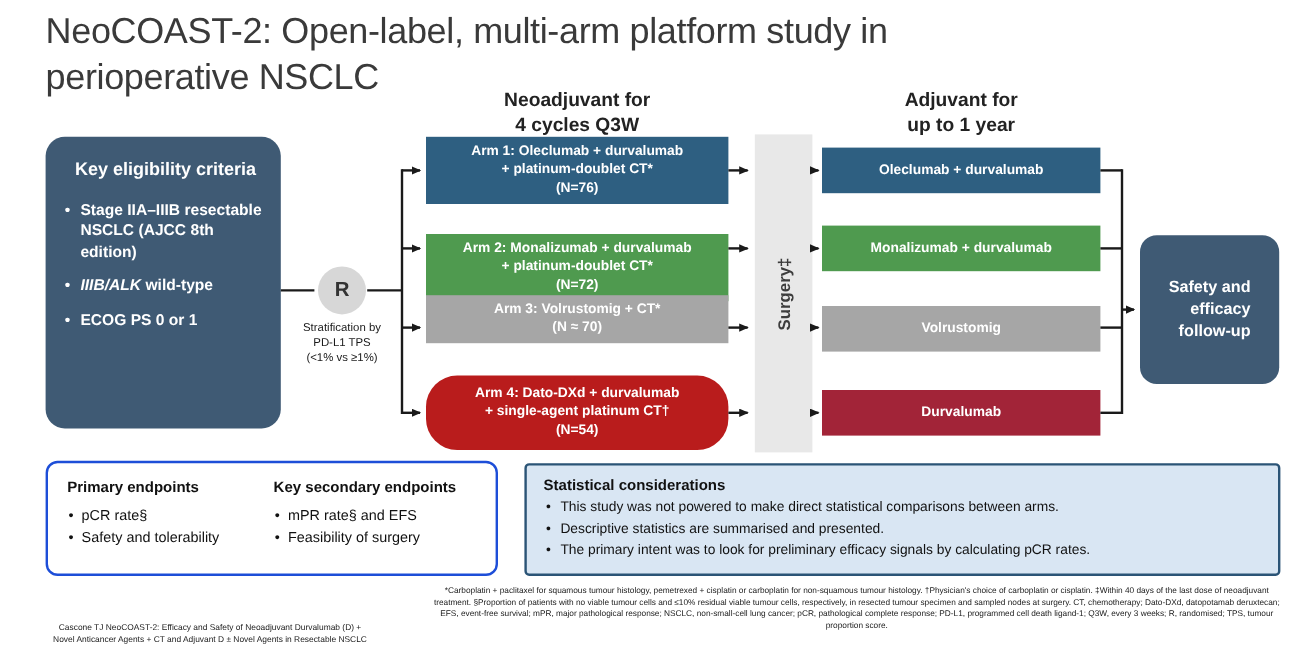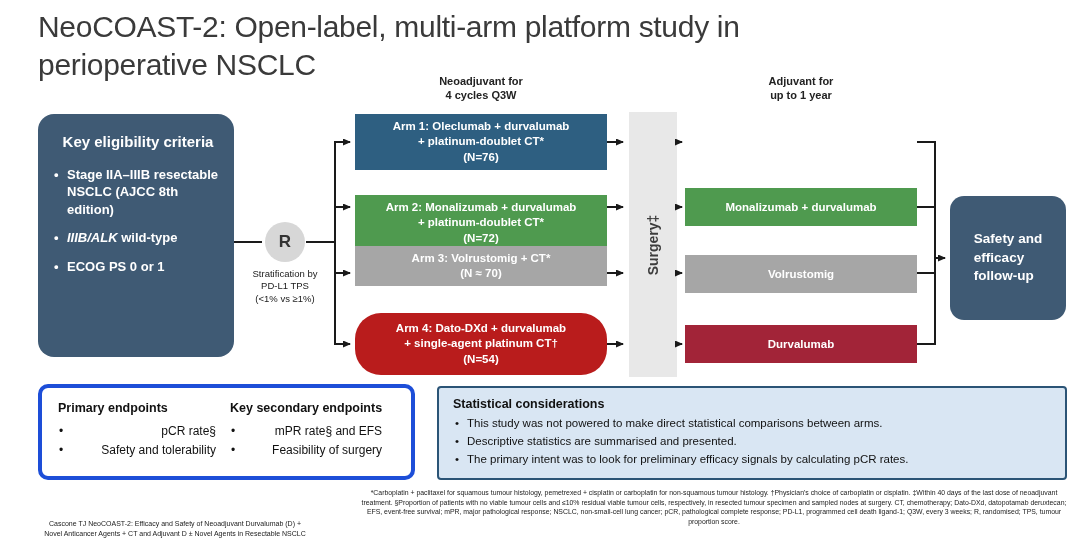--- a/index.html
+++ b/index.html
@@ -15,48 +15,48 @@
   .elig-heading { text-align: center; font-weight: bold; font-size: 15px; line-height: 1.3; margin-bottom: 14px; }
   .elig ul { list-style: none; }
   .elig li { position: relative; padding-left: 13px; font-weight: bold; font-size: 13px; line-height: 1.35; margin-bottom: 11px; }
   .elig li::before { content: "\2022"; position: absolute; left: 0; }
   .em { font-style: italic; }
 
   .r-circle { left: 265px; top: 222px; width: 40px; height: 40px; border-radius: 50%; background: #d7d7d7;
               display: flex; align-items: center; justify-content: center; font-weight: bold; font-size: 17px; color: #333; }
   .strat { left: 233px; top: 268px; width: 104px; text-align: center; font-size: 9.5px; line-height: 1.3; color: #1a1a1a; }
 
-  .col-header { text-align: center; font-weight: bold; font-size: 11px; color: #222; line-height: 1.3; }
+  .col-header { text-align: center; font-weight: bold; font-size: 16px; color: #222; line-height: 1.3; }
   .col-header.neo { left: 355px; top: 74px; width: 252px; }
   .col-header.adj { left: 685px; top: 74px; width: 232px; }
 
   .arm-box { left: 355px; width: 252px; color: #fff; font-weight: bold; font-size: 11.5px; line-height: 1.32;
              display: flex; align-items: center; justify-content: center; text-align: center; padding: 3px 6px; }
   .arm1 { top: 114px; height: 56px; }
   .arm2 { top: 179px; height: 56px; margin-top: 16px; }
   .arm3 { top: 246px; height: 40px; }
   .arm4 { top: 313px; height: 62px; }
 
   .surgery { left: 629px; top: 112px; width: 48px; height: 265px; background: #e8e8e8;
              display: flex; align-items: center; justify-content: center; }
   .surgery span { transform: rotate(-90deg); white-space: nowrap; font-weight: bold; font-size: 14px; color: #3d3d3d; }
 
   .adj-box { left: 685px; width: 232px; height: 38px; color: #fff; font-weight: bold; font-size: 11.5px;
              display: flex; align-items: center; justify-content: center; text-align: center; }
   .adjb1 { top: 123px; } .adjb2 { top: 188px; } .adjb3 { top: 255px; } .adjb4 { top: 325px; }
 
   .followup { left: 950px; top: 196px; width: 116px; height: 124px; background: #3f5a74; border-radius: 14px;
               color: #fff; font-weight: bold; font-size: 13.5px; line-height: 1.4;
-              display: flex; align-items: center; justify-content: center; text-align: left; }
+              display: flex; align-items: center; justify-content: center; text-align: right; }
 
-  .endpoints { left: 38px; top: 384px; width: 377px; height: 96px; background: #fff; border: 4px solid #1d4ed8;
+  .endpoints { left: 38px; top: 384px; width: 377px; height: 96px; background: #fff; border: 2px solid #1d4ed8;
                border-radius: 10px; padding: 13px 10px 8px 16px; display: flex; gap: 14px; }
   .ep-col:first-child { width: 158px; }
   .ep-col h3 { font-size: 12.5px; color: #111; margin-bottom: 7px; }
-  .ep-col ul { list-style: none; text-align: right; }
+  .ep-col ul { list-style: none; }
   .ep-col li { position: relative; padding-left: 12px; font-size: 12px; line-height: 1.55; color: #111; }
   .ep-col li::before { content: "\2022"; position: absolute; left: 1px; }
 
   .stats { left: 437px; top: 386px; width: 630px; height: 94px; background: #d9e6f3; border: 2px solid #2b5476;
            border-radius: 4px; padding: 9px 14px; }
   .stats h3 { font-size: 12.5px; color: #111; margin-bottom: 4px; }
   .stats ul { list-style: none; }
   .stats li { position: relative; padding-left: 14px; font-size: 11.5px; line-height: 1.55; color: #111; }
   .stats li::before { content: "\2022"; position: absolute; left: 2px; }
 
@@ -102,20 +102,21 @@
   <div class="abs arm-box arm3 pre" style="background-color: rgb(166, 166, 166);">Arm 3: Volrustomig + CT*
 (N ≈ 70)</div>
   <div class="abs arm-box arm4 pre" style="background-color: #b91c1c; border-radius: 26px;">Arm 4: Dato-DXd + durvalumab
 + single-agent platinum CT†
 (N=54)</div>
 
   <div class="abs surgery" style="background-color: rgb(232, 232, 232);">
     <span>Surgery‡</span>
   </div>
 
+  <div class="abs adj-box adjb1" style="background-color: rgb(46, 95, 129);">Oleclumab + durvalumab</div>
   <div class="abs adj-box adjb2" style="background-color: rgb(79, 154, 79);">Monalizumab + durvalumab</div>
   <div class="abs adj-box adjb4" style="background-color: rgb(162, 36, 56);">Durvalumab</div>
   <div class="abs adj-box adjb3" style="background-color: rgb(166, 166, 166);">Volrustomig</div>
 
   <div class="abs followup pre" style="background-color: rgb(63, 90, 116);">Safety and
 efficacy
 follow-up</div>
 
   <div class="abs endpoints">
     <div class="ep-col">

